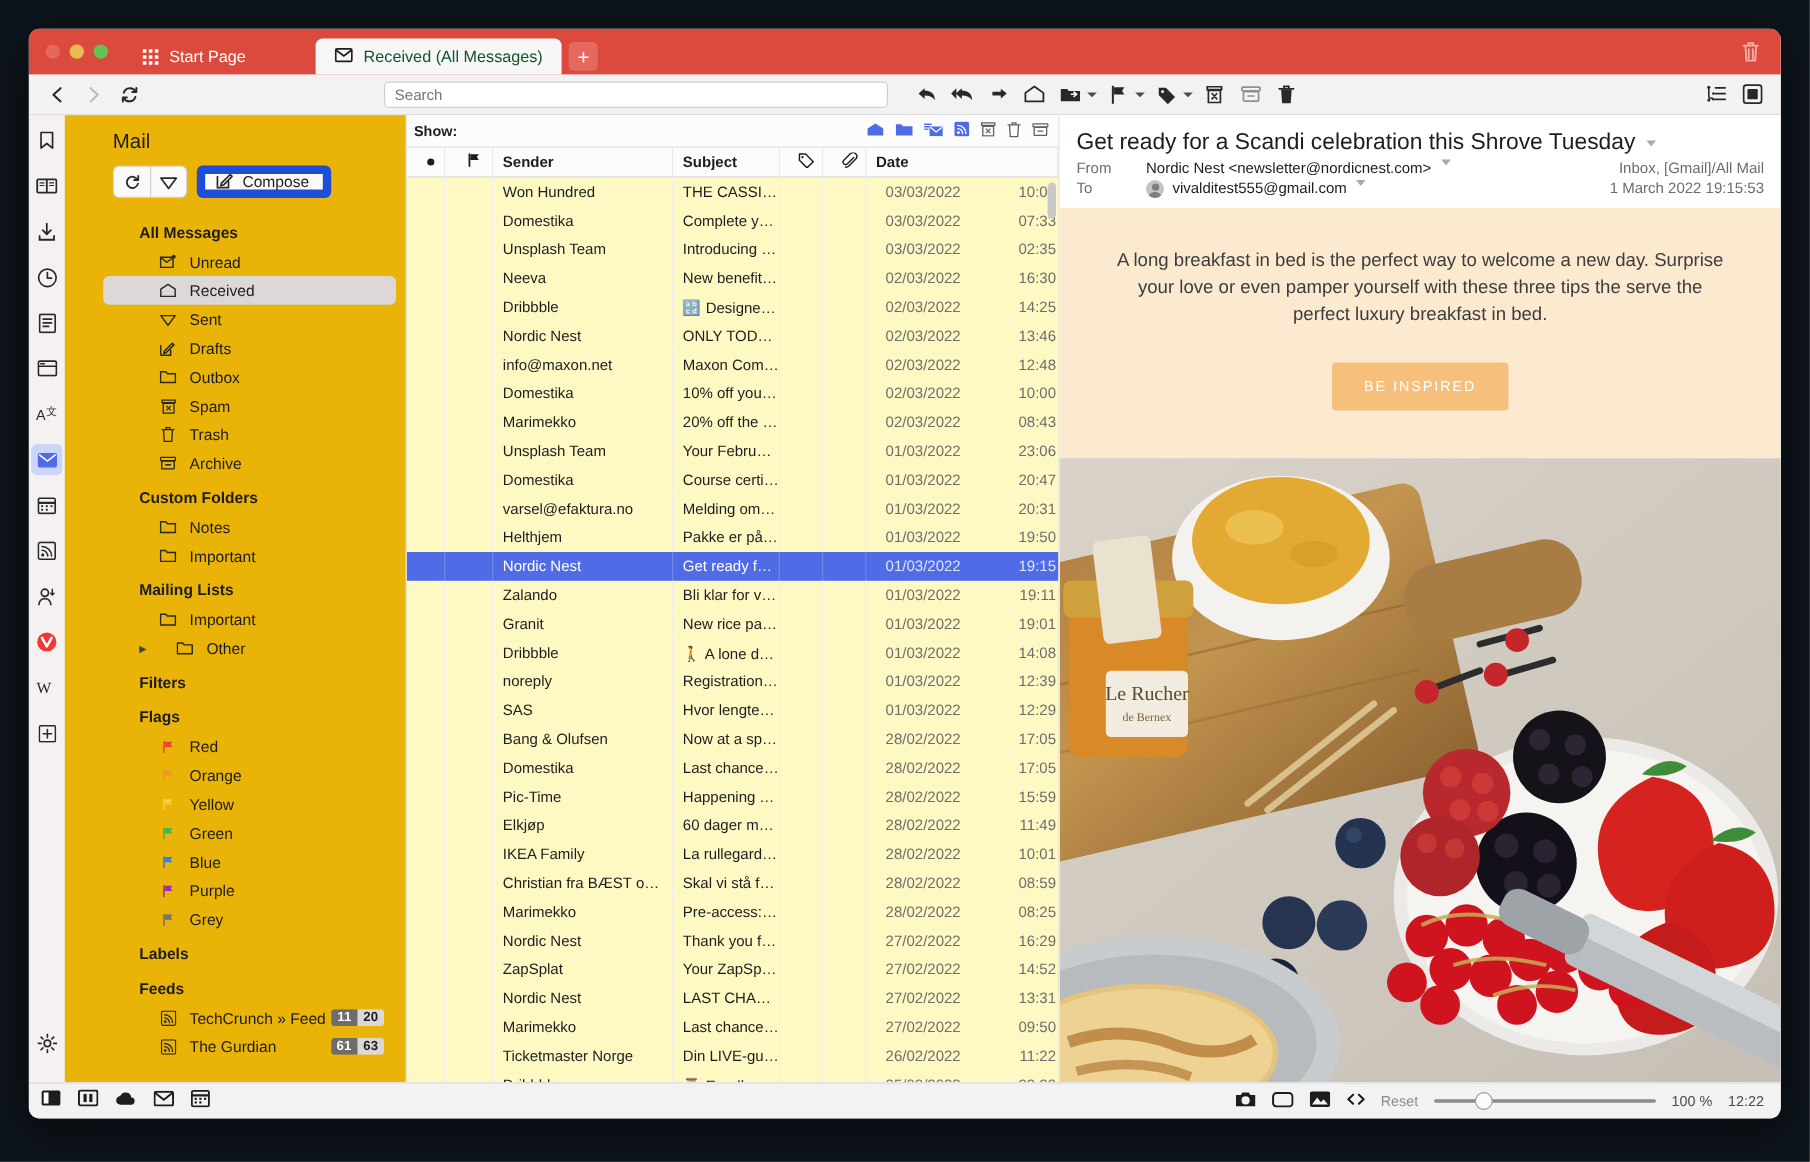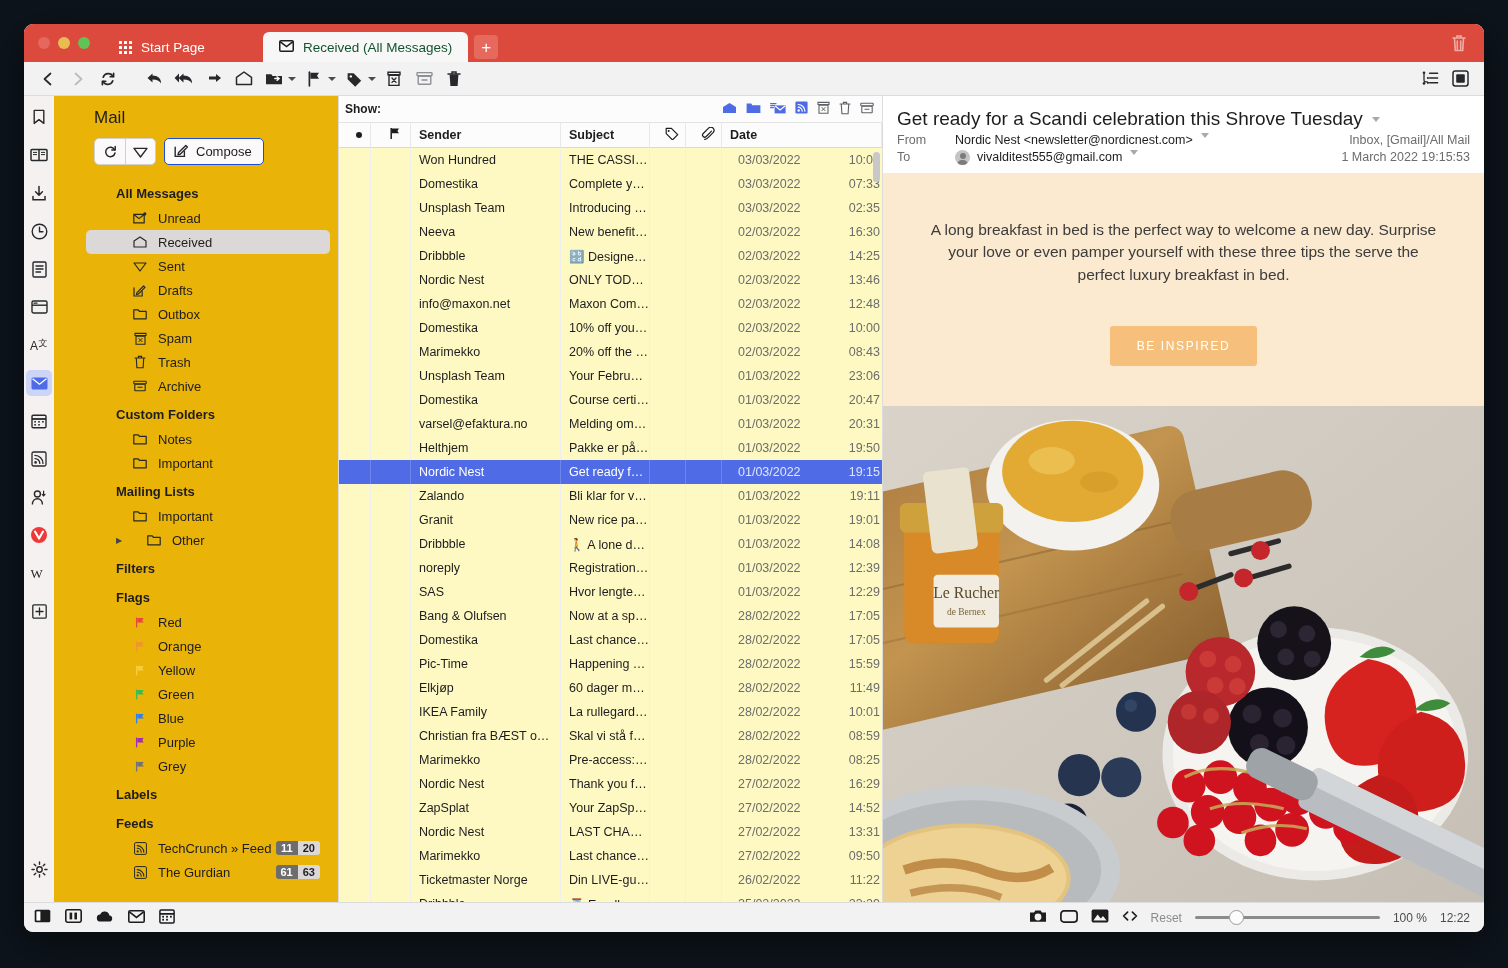--- a/index.html
+++ b/index.html
@@ -105,21 +105,21 @@
   }
   .side-title { font-size: 17px; font-weight: 400; color: #1d1d1f;
                 padding: 12px 0 10px 40px; }
   .side-actions { display: flex; gap: 8px; padding: 0 0 12px 40px; align-items: center; }
   .grp { display: flex; border: 1px solid #d2cfcf; border-radius: 5px;
          background: #fbf9f9; overflow: hidden; }
   .grp > div { width: 30px; height: 25px; display: flex;
                align-items: center; justify-content: center; color: #26282b; }
   .grp > div + div { border-left: 1px solid #d2cfcf; }
   .composebtn {
-    height: 27px; border: 1px solid #1d4ed8; border-radius: 5px;
+    height: 27px; border: 7px solid #1d4ed8; border-radius: 5px;
     background: #fbf9f9; display: flex; align-items: center; gap: 7px;
     padding: 0 11px 0 9px; font-size: 13px; color: #1d1d1f;
   }
   .sec { font-size: 13px; font-weight: 700; color: #1d1d1f;
          padding: 9px 0 5px 62px; }
   .sitem {
     height: 24px; display: flex; align-items: center; gap: 9px;
     padding-left: 72px; font-size: 13px; color: #1d1d1f;
     margin: 0 8px 0 32px; border-radius: 5px; position: relative;
   }
@@ -190,21 +190,21 @@
              background: #c4c4c4; margin-right: 7px; position: relative;
              overflow: hidden; flex: none; }
   .ravatar::before { content: ""; position: absolute; left: 4.5px; top: 2.5px;
                      width: 6px; height: 6px; border-radius: 50%; background: #7c7c7c; }
   .ravatar::after { content: ""; position: absolute; left: 2px; top: 9.5px;
                     width: 11px; height: 8px; border-radius: 5px 5px 0 0; background: #7c7c7c; }
   .rright { margin-left: auto; font-size: 12.5px; color: #6c6c6c; }
   .rbody { flex: 1; overflow: hidden; display: flex; flex-direction: column; }
   .promo { background: #fbeacf; padding: 34px 40px 40px 40px; text-align: center; }
   .promo p { font-size: 15.5px; line-height: 1.45; color: #3c3c3c;
-             max-width: 530px; margin: 12px auto; }
+             max-width: 530px; margin: 0 auto; }
   .cta { display: inline-block; margin-top: 28px; background: #f6c07c;
          color: #fff; font-size: 12px; letter-spacing: 1.6px;
          padding: 13px 27px; border-radius: 3px; }
   .photo { flex: 1; position: relative; overflow: hidden;
            background: #cbc5bd; }
 
   
   .statusbar { height: 30px; background: #f2f2f2;
                border-top: 1px solid #dcdcdc; display: flex;
                align-items: center; padding: 0 14px 0 10px; flex: none;
@@ -280,20 +280,23 @@
           <path d="M5.5 2.5 L11.5 8 L5.5 13.5" fill="none" stroke="#b9bbbe" stroke-width="1.7" stroke-linecap="round" stroke-linejoin="round"></path>
         </svg>
     </div>
     <div class="tbtn">
       <svg width="16" height="16" viewBox="0 0 16 16">
           <path d="M13 5.5A5.3 5.3 0 0 0 3.2 6.2M3 10.5A5.3 5.3 0 0 0 12.8 9.8" fill="none" stroke="#26282b" stroke-width="1.7" stroke-linecap="round"></path>
           <path d="M13.6 2.4v3.3h-3.3M2.4 13.6v-3.3h3.3" fill="none" stroke="#26282b" stroke-width="1.7" stroke-linecap="round" stroke-linejoin="round"></path>
         </svg>
     </div>
 
+    <div class="searchwrap">
+      <input class="search" placeholder="Search" style="">
+    </div>
 
     <div class="sep"></div>
 
     <div class="tbtn">
       <svg width="17" height="15" viewBox="0 0 17 15">
           <path d="M6.5 2.5 L1.5 7 L6.5 11.5 V8.6 c4.3 0 7 1.2 8.6 4 0-5.6-3.3-8-8.6-8.2z" fill="#26282b"></path>
         </svg>
     </div>
     <div class="tbtn">
       <svg width="20" height="15" viewBox="0 0 20 15">

